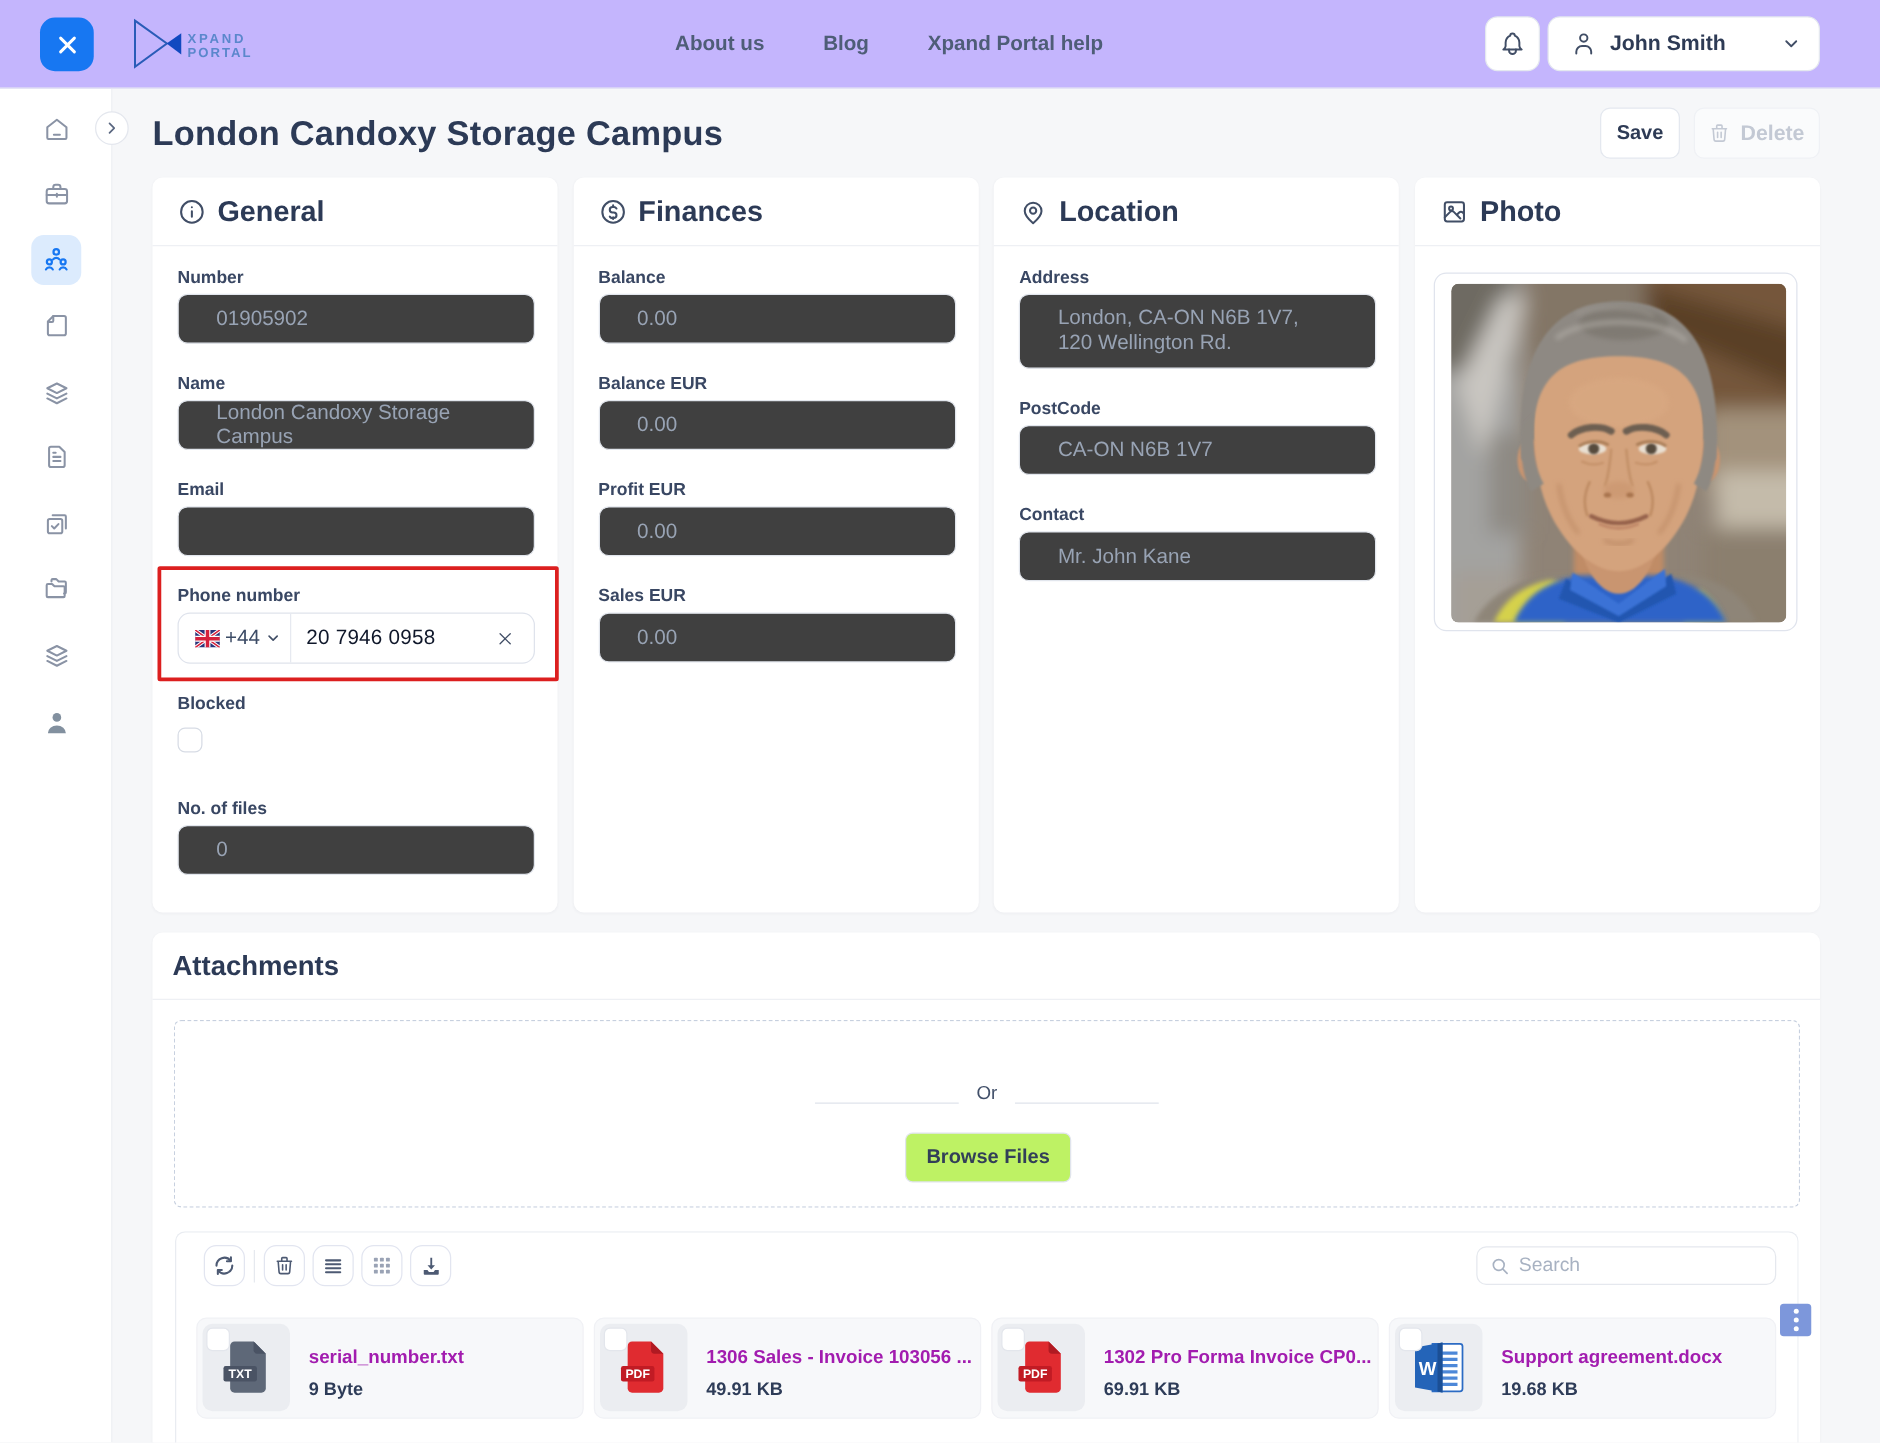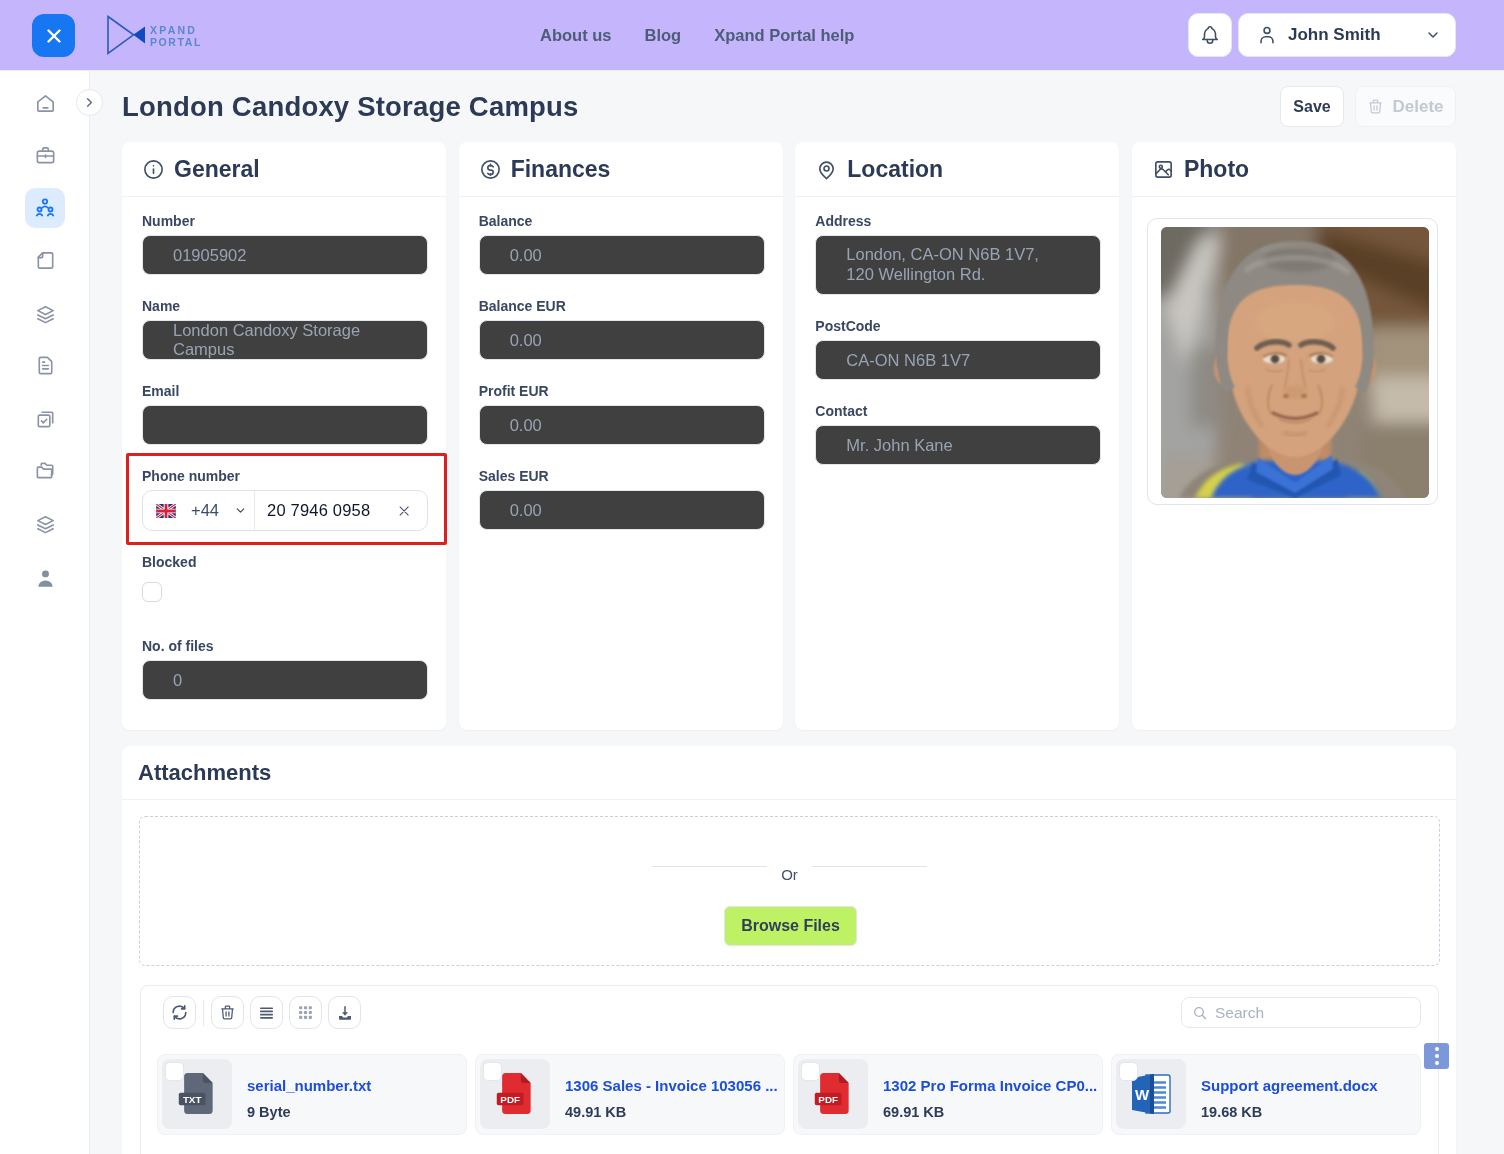--- a/index.html
+++ b/index.html
@@ -4,21 +4,21 @@
 <style>
 * { margin:0; padding:0; box-sizing:border-box; }
 html,body { width:1504px; height:1154px; overflow:hidden; }
 body { font-family:"Liberation Sans", sans-serif; background:#f6f7f9; position:relative; color:#2d3a56; }
 svg { display:block; }
 
 
 .topbar { position:absolute; top:0; left:0; width:1504px; height:71px; background:#c4b5fd; border-bottom:1px solid #eaedf2; z-index:20; }
 .closebtn { position:absolute; left:32px; top:14px; width:43px; height:43px; border-radius:12px; background:#1777f2; display:flex; align-items:center; justify-content:center; }
 .logo { position:absolute; left:104px; top:13px; width:110px; height:46px; }
-.topnav { position:absolute; top:0; height:71px; left:540px; display:flex; align-items:center; gap:33px; }
+.topnav { position:absolute; top:0; height:71px; left:540px; display:flex; align-items:center; gap:47px; }
 .topnav a { text-decoration:none; color:#4e5d77; font-size:16.5px; font-weight:bold; }
 .bellbtn { position:absolute; right:272px; top:13px; width:44px; height:44px; border:1px solid #e4e8ef; border-radius:10px; background:#fff; display:flex; align-items:center; justify-content:center; }
 .userchip { position:absolute; right:48px; top:13px; width:218px; height:44px; border:1px solid #e4e8ef; border-radius:10px; background:#fff; display:flex; align-items:center; }
 .userchip .uname { font-size:17px; font-weight:bold; color:#2e3b55; margin-left:10px; }
 
 
 .sidebar { position:absolute; top:71px; left:0; width:90px; height:1083px; background:#fff; border-right:1px solid #eceef2; z-index:10; }
 .snav { position:absolute; top:12px; left:0; width:90px; display:flex; flex-direction:column; align-items:center; }
 .sitem { width:40px; height:40px; border-radius:10px; display:flex; align-items:center; justify-content:center; margin-bottom:12.5px; }
 .sitem.active { background:#dcebfd; }
@@ -39,51 +39,51 @@
 .card-b { padding:17px 18px 0 20px; }
 .fld { margin-bottom:24px; }
 .fld label { display:block; font-size:14px; font-weight:bold; color:#394763; line-height:15px; margin-bottom:6px; }
 .inp { width:100%; height:40px; border:1px solid #e2e6ed; border-radius:8px; background:#404040; display:flex; align-items:center; padding:0 30px; font-size:16.5px; color:#98a3b4; }
 .tarea { height:60px; align-items:flex-start; padding-top:8px; line-height:20px; }
 
 
 .phonewrap { position:relative; }
 .redbox { position:absolute; left:-16px; top:-16px; width:321px; height:92px; border:3px solid #dc1f1f; border-radius:2px; pointer-events:none; z-index:5; }
 .phone { height:41px; border:1px solid #dfe3ec; border-radius:10px; background:#fff; display:flex; align-items:center; }
-.phone .cc { display:flex; align-items:center; gap:15px; padding:0 7px 0 13px; height:100%; border-right:1px solid #e6e9f0; }
+.phone .cc { display:flex; align-items:center; gap:4px; padding:0 7px 0 13px; height:100%; border-right:1px solid #e6e9f0; }
 .phone .cc .num { font-size:16.5px; color:#3d4c66; }
 .phone .pnum { flex:1; padding-left:12px; font-size:16.5px; color:#0f172a; letter-spacing:0.2px; }
 .phone .clr { padding-right:13px; }
 
 .checkbox { width:20px; height:20px; border:1px solid #d7dce5; border-radius:6px; background:#fff; margin-top:12px; }
 
 
 .pframe { position:absolute; left:15px; top:76px; width:291px; height:287px; border:1px solid #e0e4ed; border-radius:10px; background:#fff; }
 .pimg { position:absolute; left:13px; top:8px; width:268px; height:271px; border-radius:6px; overflow:hidden; }
 
 
 .attach { position:absolute; left:32px; top:675px; width:1334px; height:440px; background:#fff; border-radius:8px 8px 0 0; box-shadow:0 1px 2px rgba(40,50,70,0.04); }
 .attach .ah { height:54px; border-bottom:1px solid #eef0f4; display:flex; align-items:center; padding-left:16px; font-size:22px; font-weight:bold; color:#2c3a56; }
 .dropzone { position:absolute; left:17px; top:70px; width:1301px; height:150px; border:1px dashed #c7d0df; border-radius:6px; }
 .dz-line1 { position:absolute; top:19px; width:100%; text-align:center; font-size:16.5px; font-weight:bold; color:#3d4a63; }
-.dz-or { position:absolute; top:49px; width:100%; display:flex; align-items:flex-start; justify-content:center; gap:14px; color:#42506a; font-size:15px; }
+.dz-or { position:absolute; top:49px; width:100%; display:flex; align-items:flex-end; justify-content:center; gap:14px; color:#42506a; font-size:15px; }
 .dz-or .ln { width:115px; height:1px; background:#dfe3ec; }
 .btn-browse { position:absolute; top:89px; left:584px; width:133px; height:40px; background:#bef264; border:1px solid #e0e4ec; border-radius:6px; font-size:16px; font-weight:bold; color:#323f58; font-family:inherit; }
 .filespanel { position:absolute; left:18px; top:239px; width:1299px; height:201px; border:1px solid #e9ecf1; border-radius:8px 8px 0 0; border-bottom:none; }
 .toolbar { position:absolute; left:22px; top:10px; display:flex; align-items:center; }
 .tbtn { width:33px; height:33px; border:1px solid #e2e5f0; border-radius:10px; background:#fff; display:flex; align-items:center; justify-content:center; }
 .tsep { width:1px; height:26px; background:#e6e9ef; margin:0 7px; }
 .tbtn + .tbtn { margin-left:6px; }
 .search { position:absolute; right:17px; top:11px; width:240px; height:31px; border:1px solid #e5e8ee; border-radius:8px; display:flex; align-items:center; padding-left:10px; gap:7px; }
 .search span { font-size:15.5px; color:#a8b2c2; }
 .fgrid { position:absolute; left:16px; top:68px; display:flex; gap:8px; }
 .fcard { width:310px; height:81px; background:#f7f8fa; border:1px solid #f0f1f5; border-radius:8px; position:relative; }
 .ftile { position:absolute; left:4px; top:4px; width:70px; height:70px; background:#ebedf1; border-radius:8px; display:flex; align-items:center; justify-content:center; }
 .fcheck { position:absolute; left:7px; top:7px; width:19px; height:19px; background:#fff; border:1px solid #e3e6ec; border-radius:5px; z-index:2; }
-.fname { position:absolute; left:89px; top:22px; font-size:15px; font-weight:bold; color:#1d4ed8; white-space:nowrap; }
+.fname { position:absolute; left:89px; top:22px; font-size:15px; font-weight:bold; color:#a21caf; white-space:nowrap; }
 .fsize { position:absolute; left:89px; top:49px; font-size:14.5px; font-weight:bold; color:#2e3c58; }
 .bluedots { position:absolute; left:1302px; top:297px; width:25px; height:26px; background:#7d97db; border-radius:3px; display:flex; flex-direction:column; align-items:center; justify-content:center; gap:3px; z-index:6; }
 .bluedots i { width:4px; height:4px; border-radius:50%; background:#fff; }
 </style>
 </head>
 <body>
 
 <header class="topbar">
   <div class="closebtn">
     <svg width="18" height="18" viewBox="0 0 18 18">

